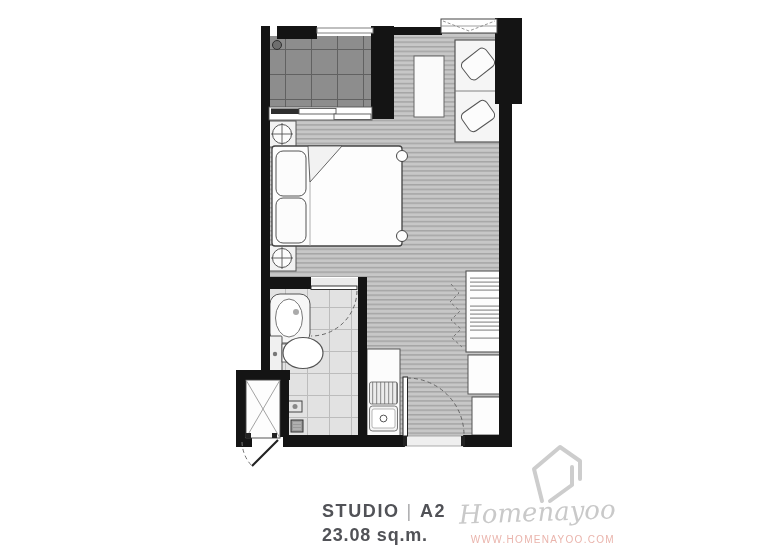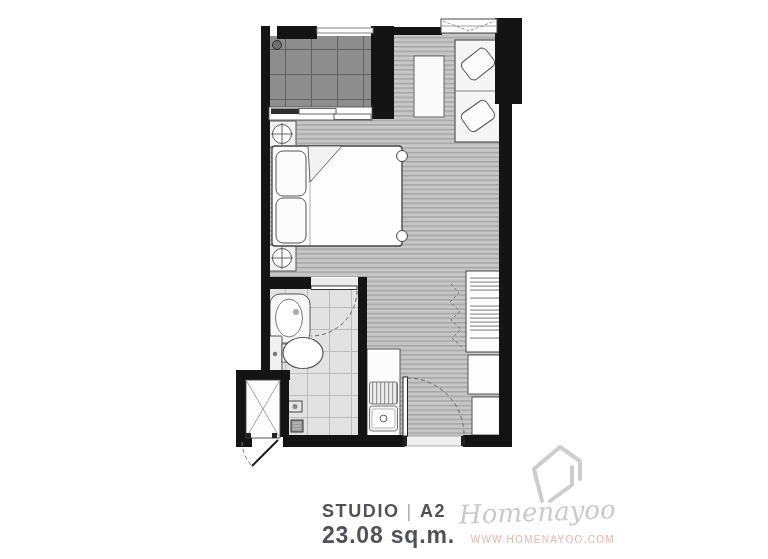--- a/index.html
+++ b/index.html
@@ -2,21 +2,21 @@
 <html><head>
 <meta charset="utf-8">
 <style>
   html,body{margin:0;padding:0;background:#ffffff;}
   .canvas{position:relative;width:620px;height:559px;background:#ffffff;overflow:hidden;
           font-family:"Liberation Sans", sans-serif;}
   .plan{position:absolute;left:0;top:0;}
   .caption{position:absolute;left:322px;top:499px;color:#515257;}
   .caption .l1{font-size:18px;font-weight:700;letter-spacing:1.6px;line-height:24px;}
   .caption .sep{color:#a9a9ab;font-weight:400;padding:0 7px;}
-  .caption .l2{font-size:23px;font-weight:700;letter-spacing:0.8px;line-height:24px;}
+  .caption .l2{font-size:18px;font-weight:700;letter-spacing:0.8px;line-height:24px;}
   .watermark{position:absolute;right:0;bottom:0;width:160px;height:120px;}
   .wm-icon{position:absolute;right:28px;top:0;}
   .wm-brand{position:absolute;right:4px;top:58px;font-family:"DejaVu Serif", serif;
             font-style:italic;font-size:26px;color:#c9c9c9;white-space:nowrap;
             transform:rotate(-2deg);}
   .wm-url{position:absolute;right:5px;top:95px;font-size:10px;font-weight:400;
           color:#eab4ac;letter-spacing:1.3px;white-space:nowrap;}
 </style>
 </head>
 <body>

